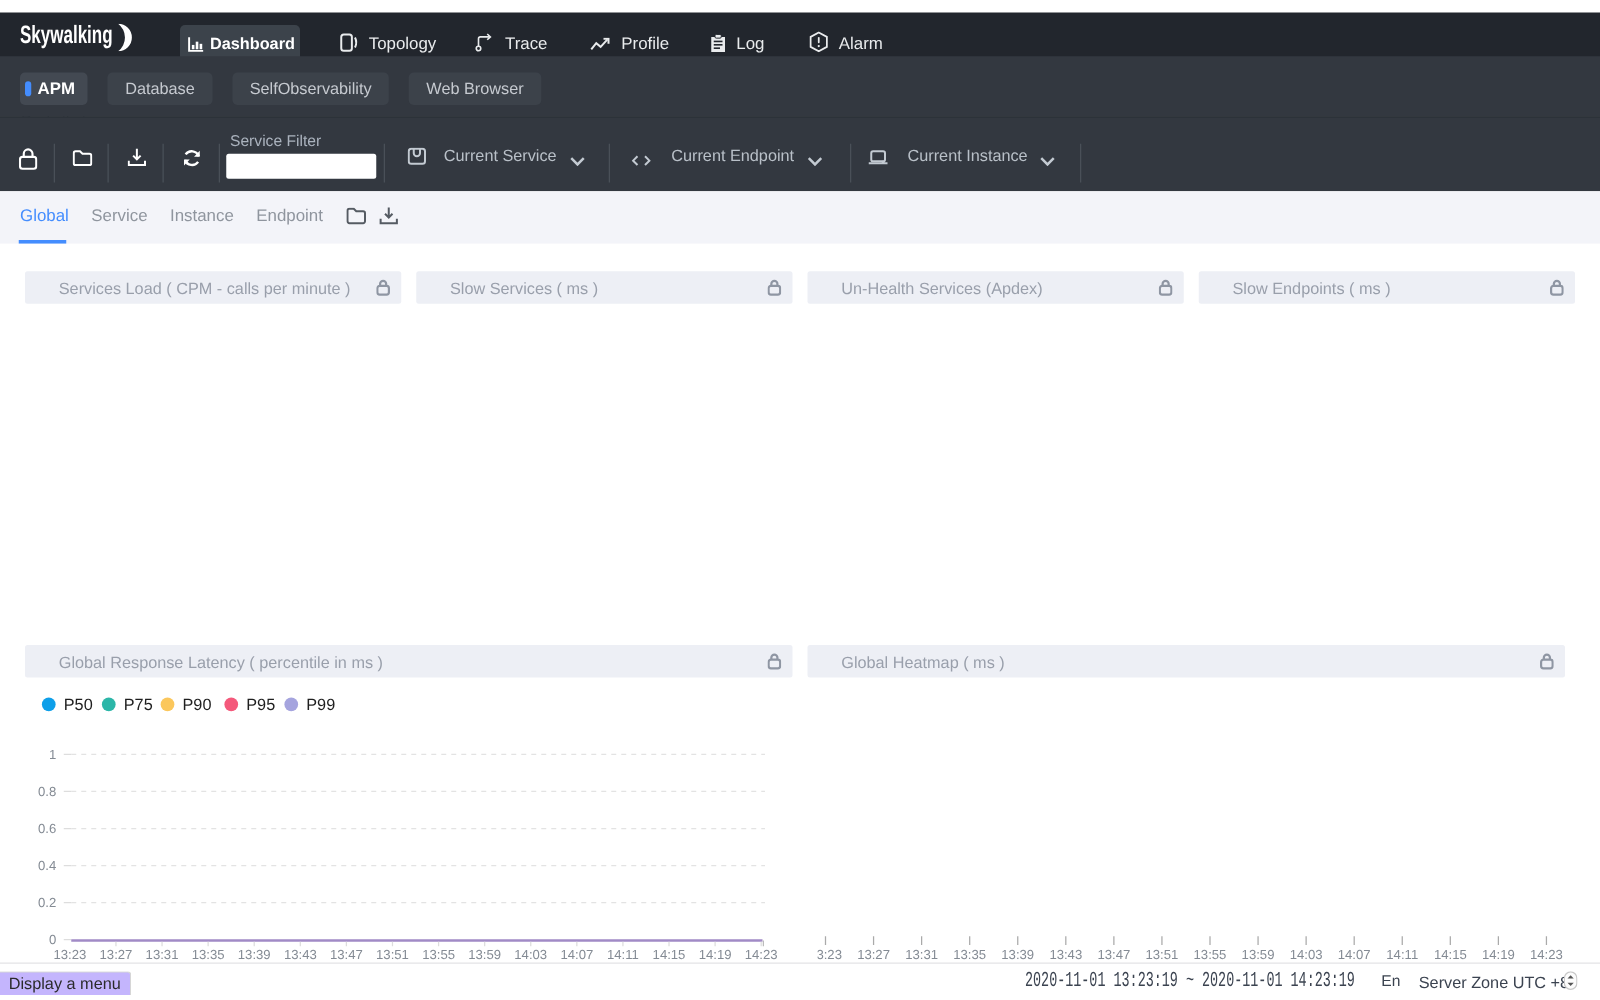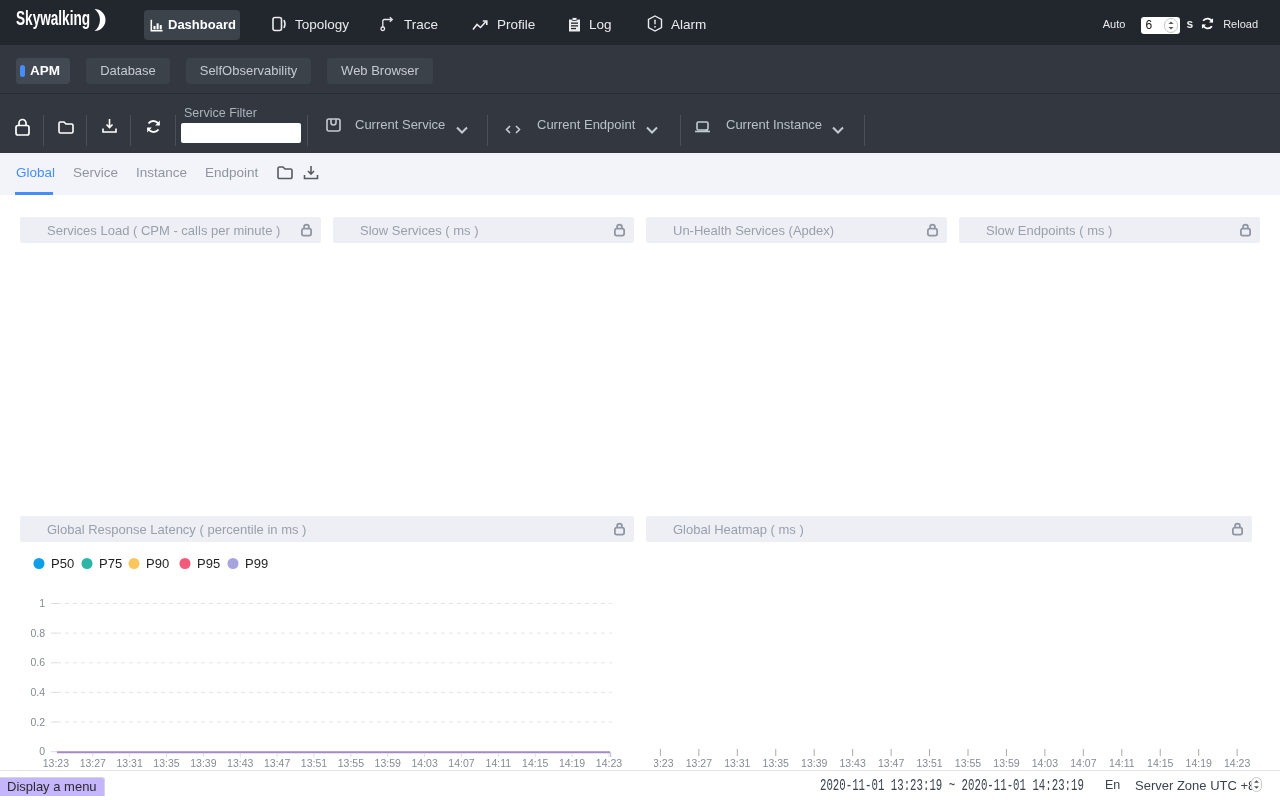--- a/index.html
+++ b/index.html
@@ -1,18 +1,18 @@
 <!DOCTYPE html>
 <html><head>
 <meta charset="utf-8">
 <style>
 * { margin:0; padding:0; box-sizing:border-box; }
 html,body { width:1280px; height:800px; overflow:hidden; background:#fff;
   font-family:"Liberation Sans", sans-serif; }
-.nav { position:absolute; left:0; top:0; width:1280px; height:45px; background:#22262d; }
+.nav { position:absolute; left:0; top:10px; width:1280px; height:45px; background:#22262d; }
 .logo { position:absolute; left:16px; top:7px; color:#fff; font-size:20px; font-weight:bold;
   transform:scaleX(0.68); transform-origin:0 0; white-space:nowrap; }
 .rocketbot { position:absolute; left:17px; top:33px; color:#8b9095; font-size:11.5px;margin-top:48px; }
 .navitem { position:absolute; top:2px; height:45px; line-height:45px; color:#e9ebed; font-size:13.5px; white-space:nowrap; }
 .navitem svg { vertical-align:-3px; margin-right:8px; }
 .navbtn { position:absolute; left:144px; top:10px; height:30px; background:#3c434b; border-radius:4px;
   color:#fff; font-size:13px; font-weight:bold; line-height:30px; padding:0 4px 0 6px; white-space:nowrap; }
 .navbtn svg { vertical-align:-3px; margin-right:5px; }
 .nav-right { position:absolute; right:22px; top:2px; height:45px; line-height:45px; color:#e9ebed; font-size:11px; }
 .autoinput { display:inline-block; width:39px; height:17px; background:#fff; border-radius:3px; vertical-align:middle;
@@ -73,31 +73,20 @@
         <rect x="4" y="0.5" width="5" height="3" rx="1" fill="#e9ebed" stroke="#22262d" stroke-width="0.8"></rect>
         <rect x="3" y="5.5" width="7" height="1.3" fill="#22262d"></rect>
         <rect x="3" y="8.2" width="7" height="1.3" fill="#22262d"></rect>
         <rect x="3" y="10.9" width="5" height="1.3" fill="#22262d"></rect>
       </svg>Log</div>
   <div class="navitem" style="left:647px"><svg width="16" height="17" viewBox="0 0 16 17">
         <path d="M8 1 L14.5 4.5 V12.5 L8 16 L1.5 12.5 V4.5 Z" stroke="#e9ebed" stroke-width="1.4" fill="none"></path>
         <rect x="7.3" y="4.5" width="1.4" height="5" rx="0.7" fill="#e9ebed"></rect>
         <circle cx="8" cy="11.8" r="0.9" fill="#e9ebed"></circle>
       </svg>Alarm</div>
-  <div class="nav-right">Auto<span class="autoinput">6<svg class="spinner" width="14" height="15" viewBox="0 0 14 15">
-          <rect x="0.5" y="0.5" width="13" height="14" rx="6.5" fill="#fcfcfc" stroke="#c8c8c8"></rect>
-          <path d="M4.5 6 L7 3.5 L9.5 6 Z" fill="#555"></path>
-          <path d="M4.5 9 L7 11.5 L9.5 9 Z" fill="#555"></path>
-        </svg></span><b style="font-size:12px">s</b>
-  <svg width="15" height="15" viewBox="0 0 17 17" style="vertical-align:-3px;margin:0 8px 0 4px">
-        <path d="M3.5 5.5 A 6 6 0 0 1 14 7" stroke="#fff" stroke-width="2" fill="none"></path>
-        <path d="M14.8 2.6 V7.4 H10.2" fill="#fff" stroke="none"></path>
-        <path d="M13.5 11.5 A 6 6 0 0 1 3 10" stroke="#fff" stroke-width="2" fill="none"></path>
-        <path d="M2.2 14.4 V9.6 H6.8" fill="#fff" stroke="none"></path>
-      </svg>Reload</div>
 </div>
 
 <div class="apmbar">
   <div class="apmbtn" style="left:16px;width:54px;background:#434952;color:#fff;font-weight:bold;font-size:13.5px;text-align:left;padding-left:14px">APM<span style="position:absolute;left:4px;top:7px;width:5px;height:12px;border-radius:3px;background:#448dfe"></span></div>
   <div class="apmbtn" style="left:86px;width:84px">Database</div>
   <div class="apmbtn" style="left:186px;width:125px">SelfObservability</div>
   <div class="apmbtn" style="left:327px;width:106px">Web Browser</div>
 </div>
 
 <div class="filterbar">

